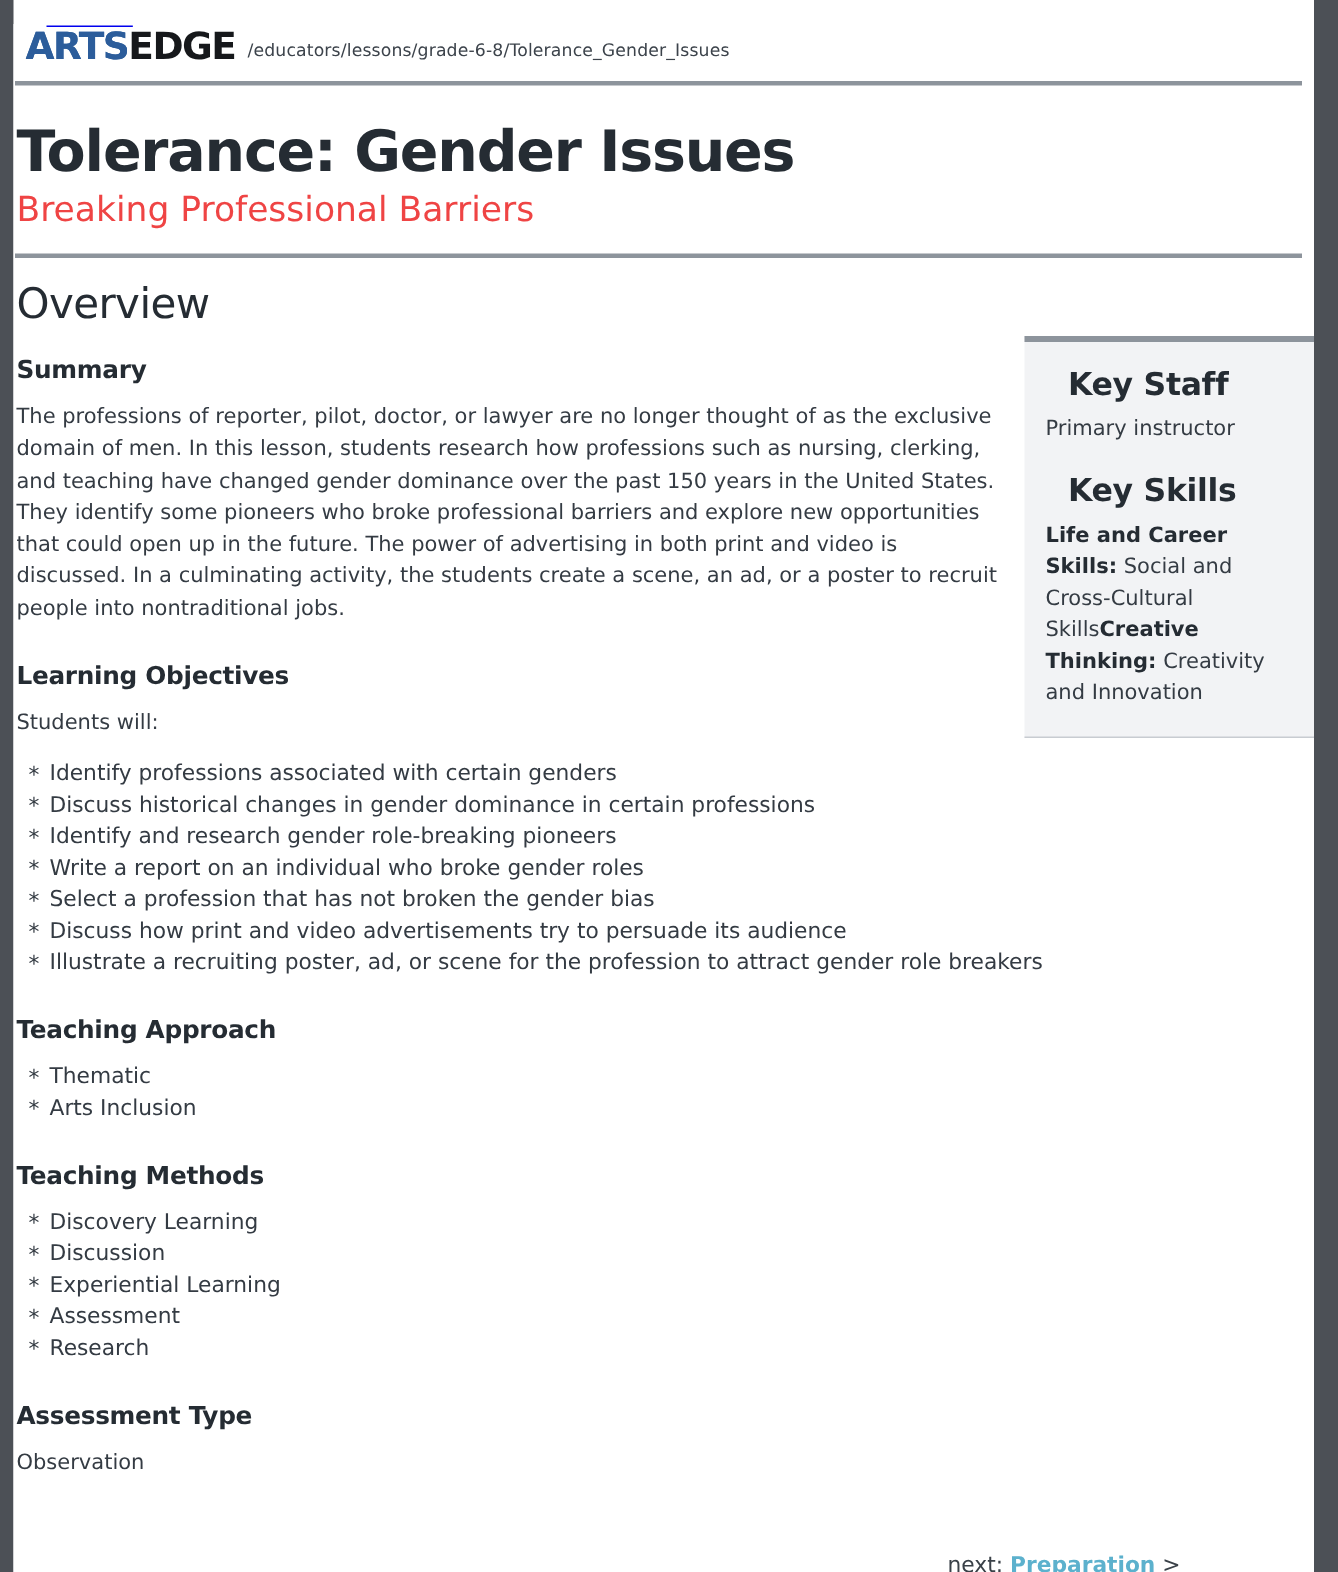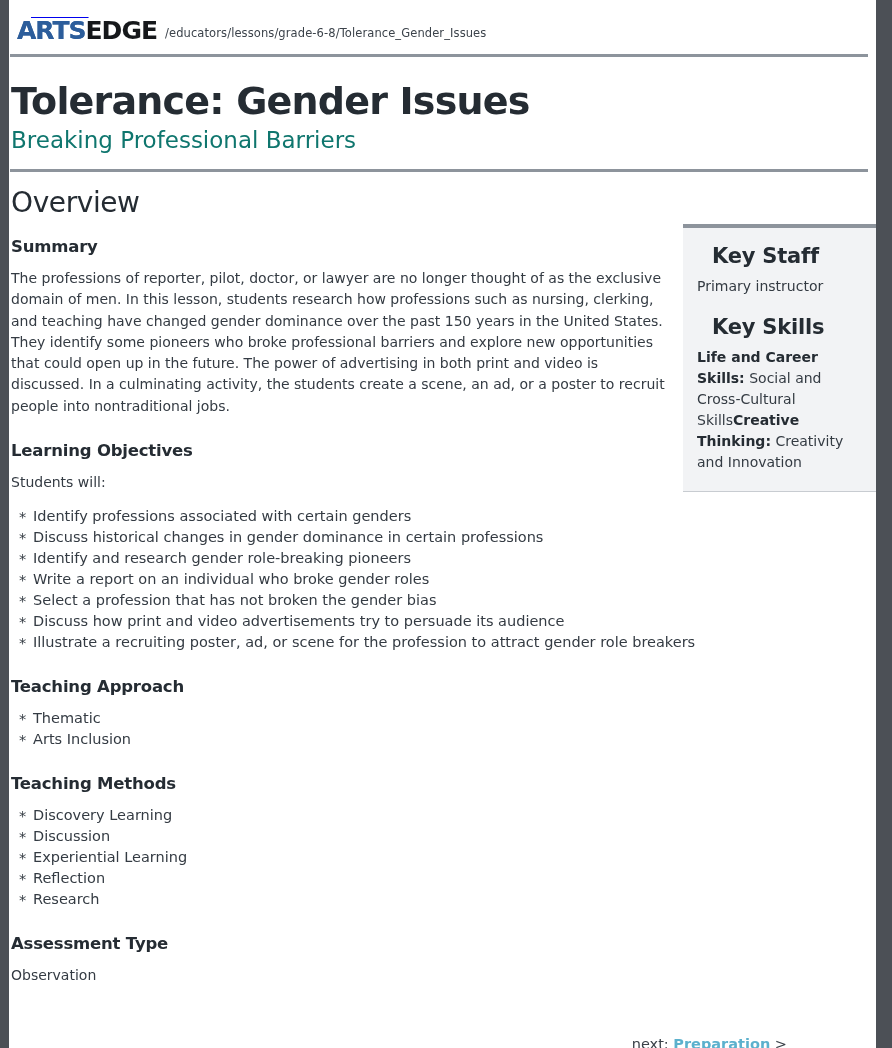--- a/index.html
+++ b/index.html
@@ -109,21 +109,21 @@
     letter-spacing: -0.8px;
     line-height: 44px;
     margin: 0;
     color: #252c33;
   }
   #page-subtitle {
     font-size: 23px;
     font-weight: normal;
     line-height: 30px;
     margin: 2px 0 0 0;
-    color: #0f766e;
+    color: #ef4444;
   }
 
   
   #content {
     position: relative;
     padding: 14px 0 0 2px;
   }
   #section-heading {
     font-size: 28px;
     font-weight: normal;
@@ -283,21 +283,21 @@
       <ul class="star-list" id="approach-list">
           <li>Thematic</li>
           <li>Arts Inclusion</li>
         </ul>
 
       <h3 class="sub spaced">Teaching Methods</h3>
       <ul class="star-list" id="methods-list">
           <li>Discovery Learning</li>
           <li>Discussion</li>
           <li>Experiential Learning</li>
-          <li>Reflection</li>
+          <li>Assessment</li>
           <li>Research</li>
         </ul>
 
       <h3 class="sub spaced">Assessment Type</h3>
       <p class="lead">Observation</p>
 
       <aside id="sidebar">
         <h4>Key Staff</h4>
         <p>Primary instructor</p>
 

